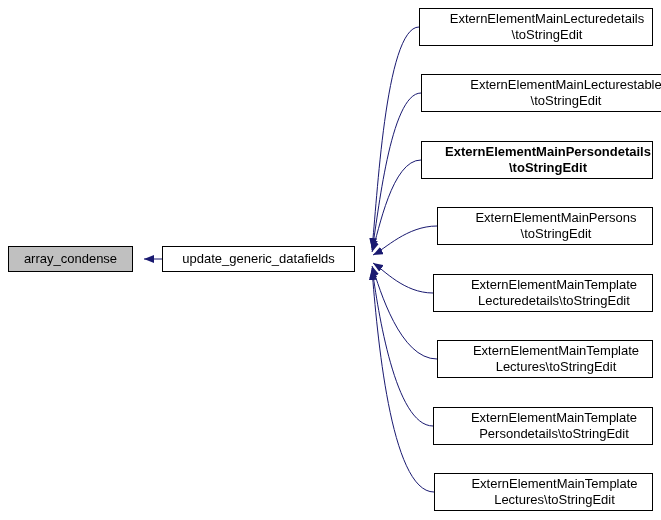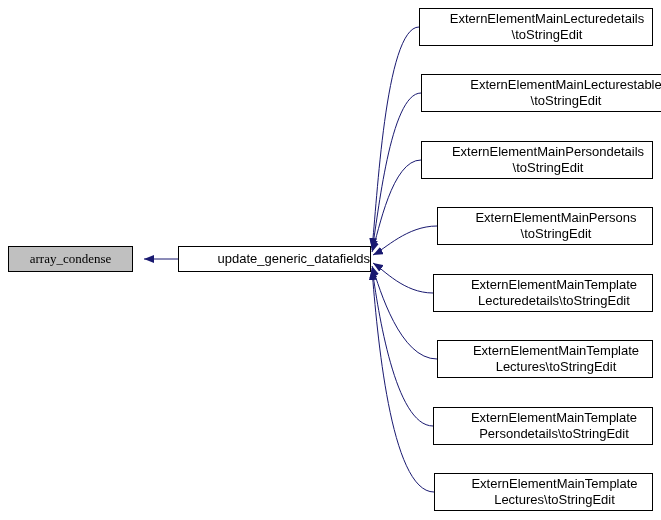--- a/index.html
+++ b/index.html
@@ -28,31 +28,31 @@
     border:1px solid var(--node-border);
     background:var(--node-fill);
     display:flex;
     flex-direction:column;
     align-items:center;
     justify-content:center;
     text-align:center;
     line-height:16px;
     white-space:nowrap;
   }
-  .node.highlight{background:var(--highlight-fill);font-family:Liberation Serif, serif;}
+  .node.highlight{background:var(--highlight-fill);}
   .node span{display:block;}
   
   .n-left{left:8px;top:246px;width:125px;height:26px;}
   
-  .n-center{left:178px;top:246px;width:193px;height:26px;align-items:flex-end;}
+  .n-center{left:162px;top:246px;width:193px;height:26px;}
   
   .rbox{height:38px;padding-left:22px;}
   .r0{left:419px;top:8px;width:234px;}
   .r1{left:421px;top:74px;width:268px;}
-  .r2{left:421px;top:141px;width:232px;}
+  .r2{left:421px;top:141px;width:232px;font-weight:bold;}
   .r3{left:437px;top:207px;width:216px;}
   .r4{left:433px;top:274px;width:220px;}
   .r5{left:437px;top:340px;width:216px;}
   .r6{left:433px;top:407px;width:220px;}
   .r7{left:434px;top:473px;width:219px;}
 </style>
 </head>
 <body>
 
 <div class="canvas">

